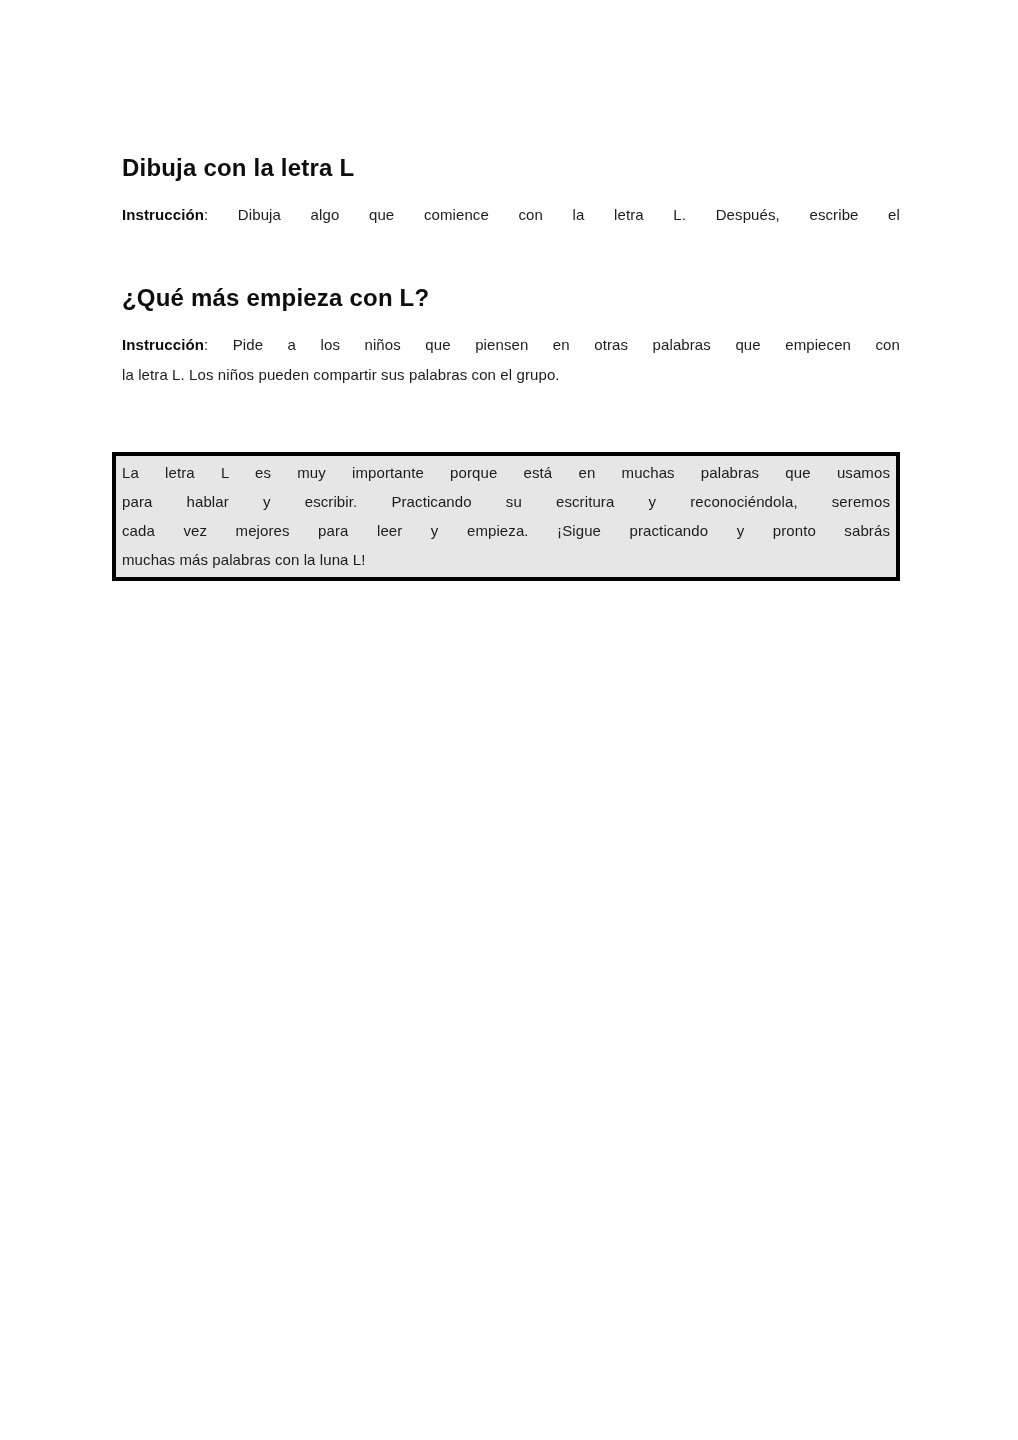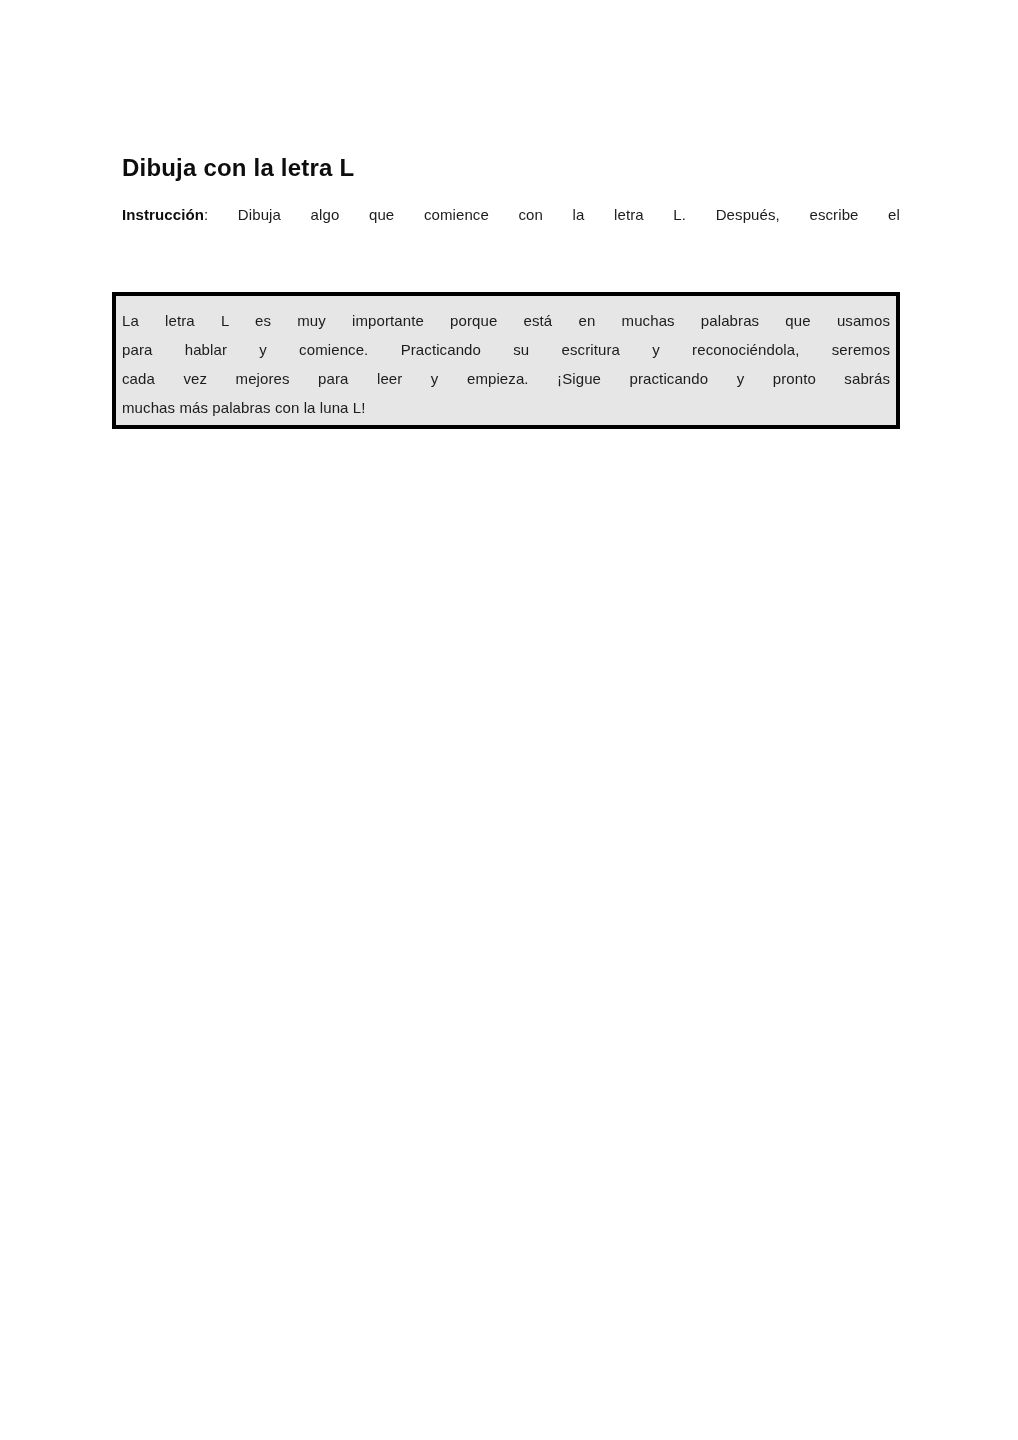--- a/index.html
+++ b/index.html
@@ -52,41 +52,48 @@
     text-align-last: justify;
   }
   .line strong {
     font-weight: 700;
     color: #0d0d0d;
   }
   .callout {
     margin: 62px 0 0 -10px;
     border: 4px solid var(--callout-border);
     background: var(--callout-bg);
-    padding: 10px 6px 3px 6px;
+    padding: 2px 6px 3px 6px;
   }
   .callout .line {
     line-height: 29px;
   }
 </style>
 </head>
 <body>
 
 <main class="page">
 
   <section class="doc-section">
     <h2 class="heading">Dibuja con la letra L</h2>
     <div class="paragraph">
         <div class="line stretch"><strong>Instrucción</strong>: Dibuja algo que comience con la letra L. Después, escribe el</div>
       </div>
   </section>
 
+  <section class="doc-section">
+    <h2 class="heading">¿Qué más empieza con L?</h2>
+    <div class="paragraph">
+        <div class="line stretch"><strong>Instrucción</strong>: Pide a los niños que piensen en otras palabras que empiecen con</div>
+        <div class="line">la letra L. Los niños pueden compartir sus palabras con el grupo.</div>
+      </div>
+  </section>
 
   <aside class="callout">
     <div class="paragraph">
         <div class="line stretch">La letra L es muy importante porque está en muchas palabras que usamos</div>
-        <div class="line stretch">para hablar y comience. Practicando su escritura y reconociéndola, seremos</div>
+        <div class="line stretch">para hablar y escribir. Practicando su escritura y reconociéndola, seremos</div>
         <div class="line stretch">cada vez mejores para leer y empieza. ¡Sigue practicando y pronto sabrás</div>
         <div class="line">muchas más palabras con la luna L!</div>
       </div>
   </aside>
 
 </main>
 
 </body></html>

